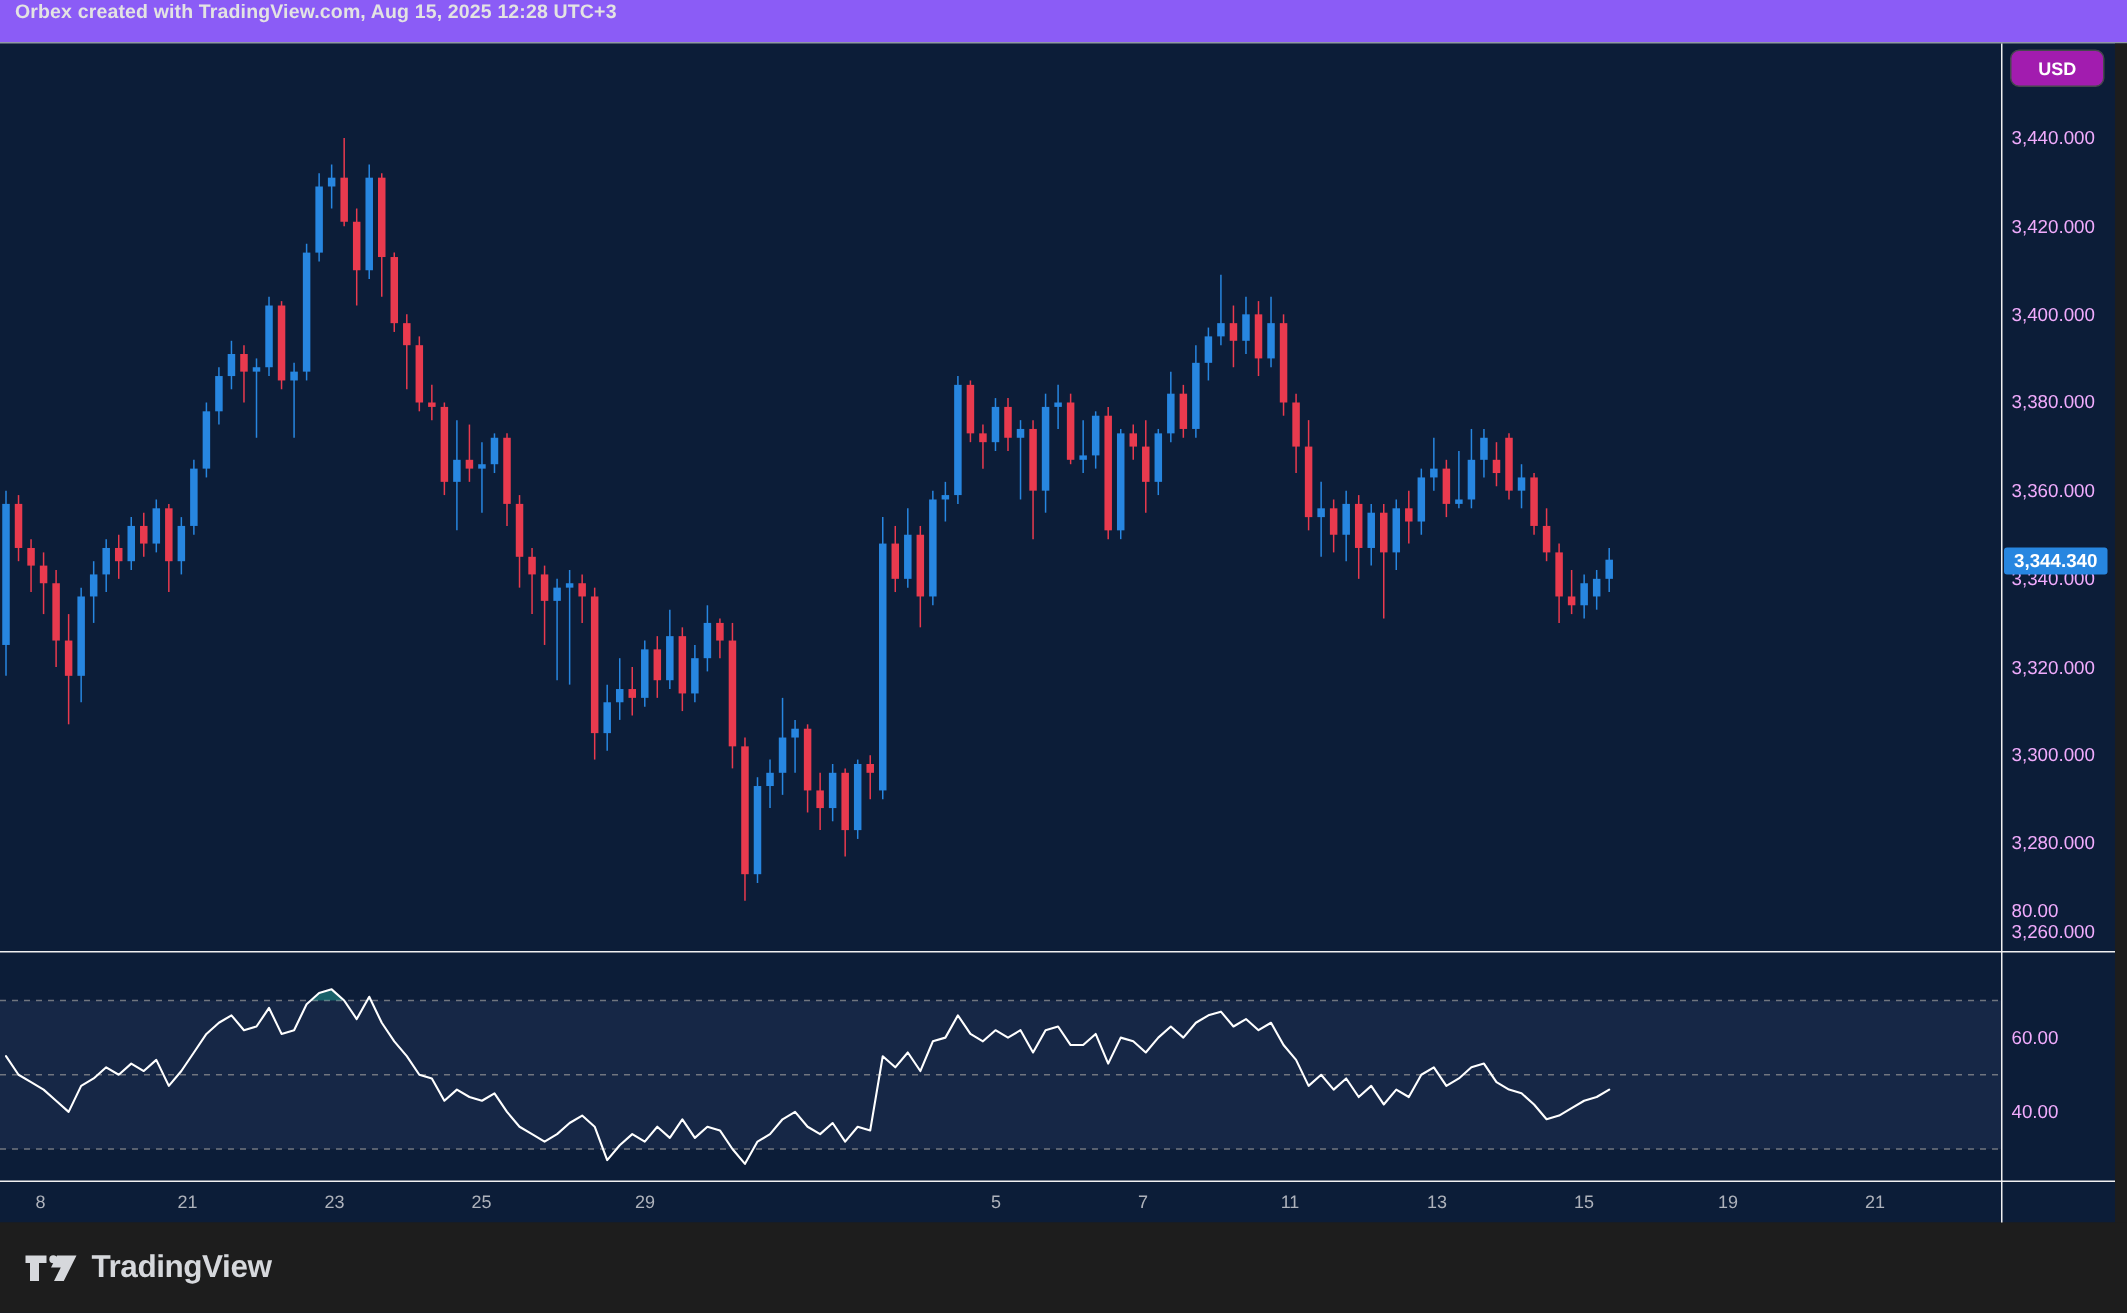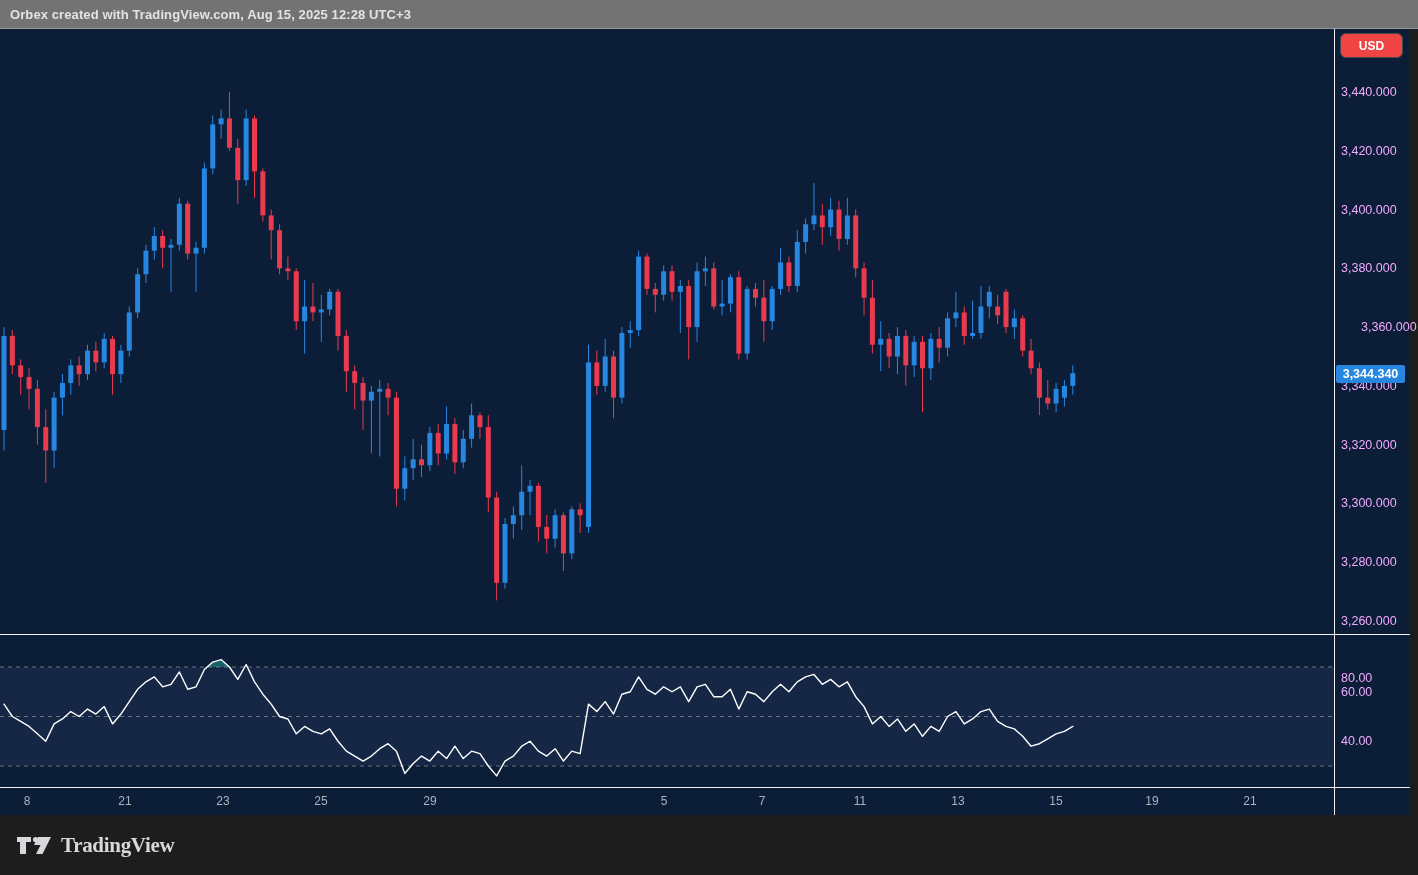--- a/index.html
+++ b/index.html
@@ -1,32 +1,32 @@
 <!DOCTYPE html>
 <html><head>
 <meta charset="utf-8">
 <style>
   html,body{margin:0;padding:0;background:#1e1e1e;}
   body{width:1418px;height:875px;position:relative;font-family:"Liberation Sans",sans-serif;overflow:hidden;}
-  .topbar{position:absolute;left:0;top:0;width:1418px;height:28px;background:#737373;display:flex;align-items:center;}
+  .topbar{position:absolute;left:0;top:0;width:1418px;height:28px;background:#8b5cf6;display:flex;}
   .topbar-title{color:#e3e3e3;font-size:13px;font-weight:700;margin-left:10px;letter-spacing:.1px;}
   .chart{position:absolute;left:0;top:28px;width:1418px;height:787px;background:#0c1d38;border-top:1px solid rgba(255,255,255,.55);box-sizing:border-box;}
   #plot{position:absolute;left:0;top:0;width:1418px;height:787px;display:block;}
   .v-sep{position:absolute;left:1334px;top:0;width:1px;height:787px;background:#f0f0f0;}
   .h-sep1{position:absolute;left:0;top:605px;width:1418px;height:1px;background:#f0f0f0;}
   .h-sep2{position:absolute;left:0;top:758px;width:1418px;height:1px;background:#f0f0f0;}
   .right-edge{position:absolute;left:1410px;top:0;width:8px;height:787px;background:#1d1d1d;}
   .axis-label{position:absolute;left:1341px;color:#f0abfc;font-size:12.5px;transform:translateY(-50%);white-space:nowrap;}
   .time-label{position:absolute;top:765px;color:#aeb2bb;font-size:12px;transform:translateX(-50%);}
   .time-label.month{color:#dfe1e5;font-weight:700;margin-top:19px;}
-  .usd-btn{position:absolute;left:1340px;top:4px;width:63px;height:25px;background:#ef4444;border:1px solid #45484e;border-radius:6px;color:#fff;font-size:12px;font-weight:700;display:flex;align-items:center;justify-content:center;box-sizing:border-box;}
+  .usd-btn{position:absolute;left:1340px;top:4px;width:63px;height:25px;background:#a21caf;border:1px solid #45484e;border-radius:6px;color:#fff;font-size:12px;font-weight:700;display:flex;align-items:center;justify-content:center;box-sizing:border-box;}
   .price-badge{position:absolute;left:1336px;top:336px;width:69px;height:18px;border-radius:2px;color:#fff;font-size:12.5px;font-weight:600;display:flex;align-items:center;justify-content:center;}
   .bottombar{position:absolute;left:0;top:815px;width:1418px;height:60px;background:#1d1d1d;display:flex;align-items:center;}
   .tv-logo{display:flex;align-items:center;margin-left:16px;gap:9px;}
-  .tv-logo-text{color:#d6d8dc;font-size:21px;font-weight:700;letter-spacing:-.3px;font-family:Liberation Serif, serif;}
+  .tv-logo-text{color:#d6d8dc;font-size:21px;font-weight:700;letter-spacing:-.3px;}
 </style>
 </head>
 <body>
 
 <div class="topbar">
   <span class="topbar-title">Orbex created with TradingView.com, Aug 15, 2025 12:28 UTC+3</span>
 </div>
 
 <div class="chart">
   <svg id="plot" viewBox="0 0 1418 787">
@@ -299,29 +299,29 @@
   <div class="v-sep"></div>
   <div class="h-sep1"></div>
   <div class="h-sep2"></div>
   <div class="right-edge"></div>
   <div class="usd-btn">USD</div>
   <div id="price-labels">
       <div class="axis-label" style="top: 63px;">3,440.000</div>
       <div class="axis-label" style="top: 121.778px;">3,420.000</div>
       <div class="axis-label" style="top: 180.556px;">3,400.000</div>
       <div class="axis-label" style="top: 239.334px;">3,380.000</div>
-      <div class="axis-label" style="top: 298.112px; margin-left: 20px;">3,360.000</div>
+      <div class="axis-label" style="top: 298.112px;">3,360.000</div>
       <div class="axis-label" style="top: 356.89px;">3,340.000</div>
       <div class="axis-label" style="top: 415.668px;">3,320.000</div>
       <div class="axis-label" style="top: 474.446px;">3,300.000</div>
       <div class="axis-label" style="top: 533.224px;">3,280.000</div>
       <div class="axis-label" style="top: 592.002px;">3,260.000</div>
     </div>
   <div id="rsi-labels">
-      <div class="axis-label" style="top: 649px;">80.00</div>
+      <div class="axis-label" style="top: 578px;">80.00</div>
       <div class="axis-label" style="top: 662.75px;">60.00</div>
       <div class="axis-label" style="top: 712.25px;">40.00</div>
     </div>
   <div class="price-badge" style="background: rgb(39, 134, 224);">3,344.340</div>
   <div id="time-labels">
       <div class="time-label" style="left: 27px;">8</div>
       <div class="time-label" style="left: 125px;">21</div>
       <div class="time-label" style="left: 223px;">23</div>
       <div class="time-label" style="left: 321px; text-align: center;">25</div>
       <div class="time-label" style="left: 430px;">29</div>

